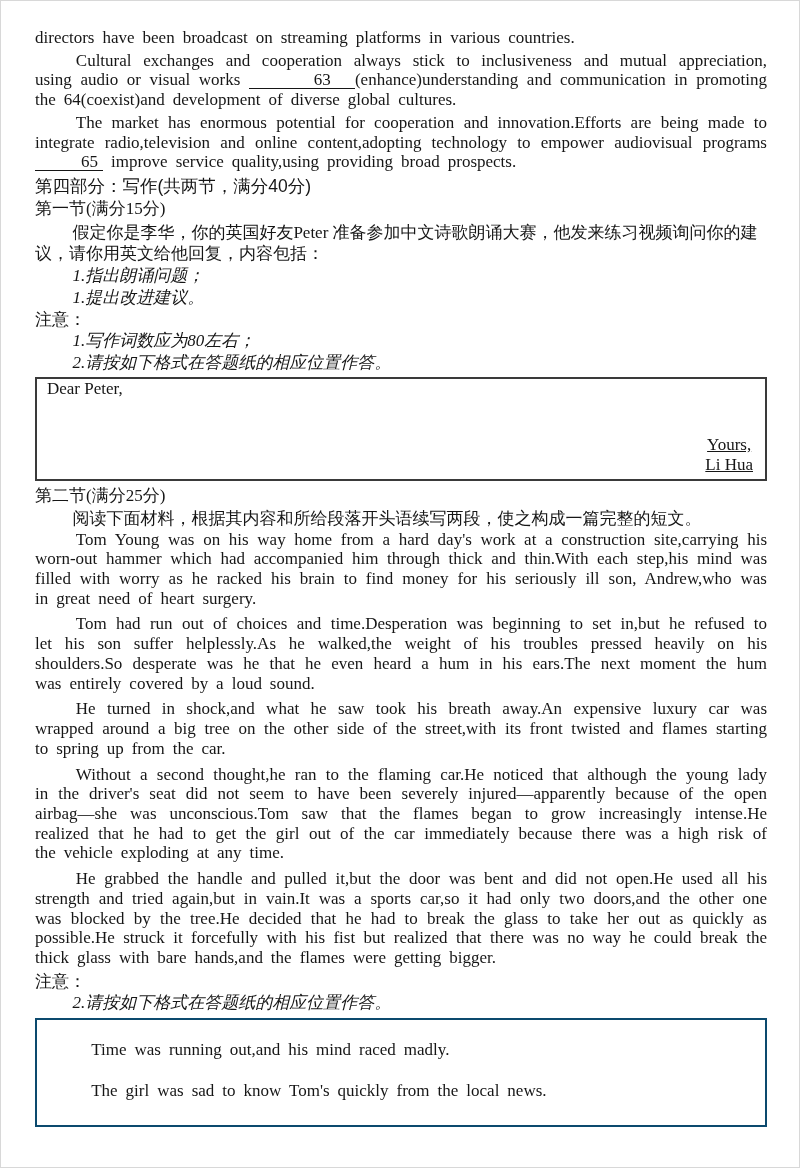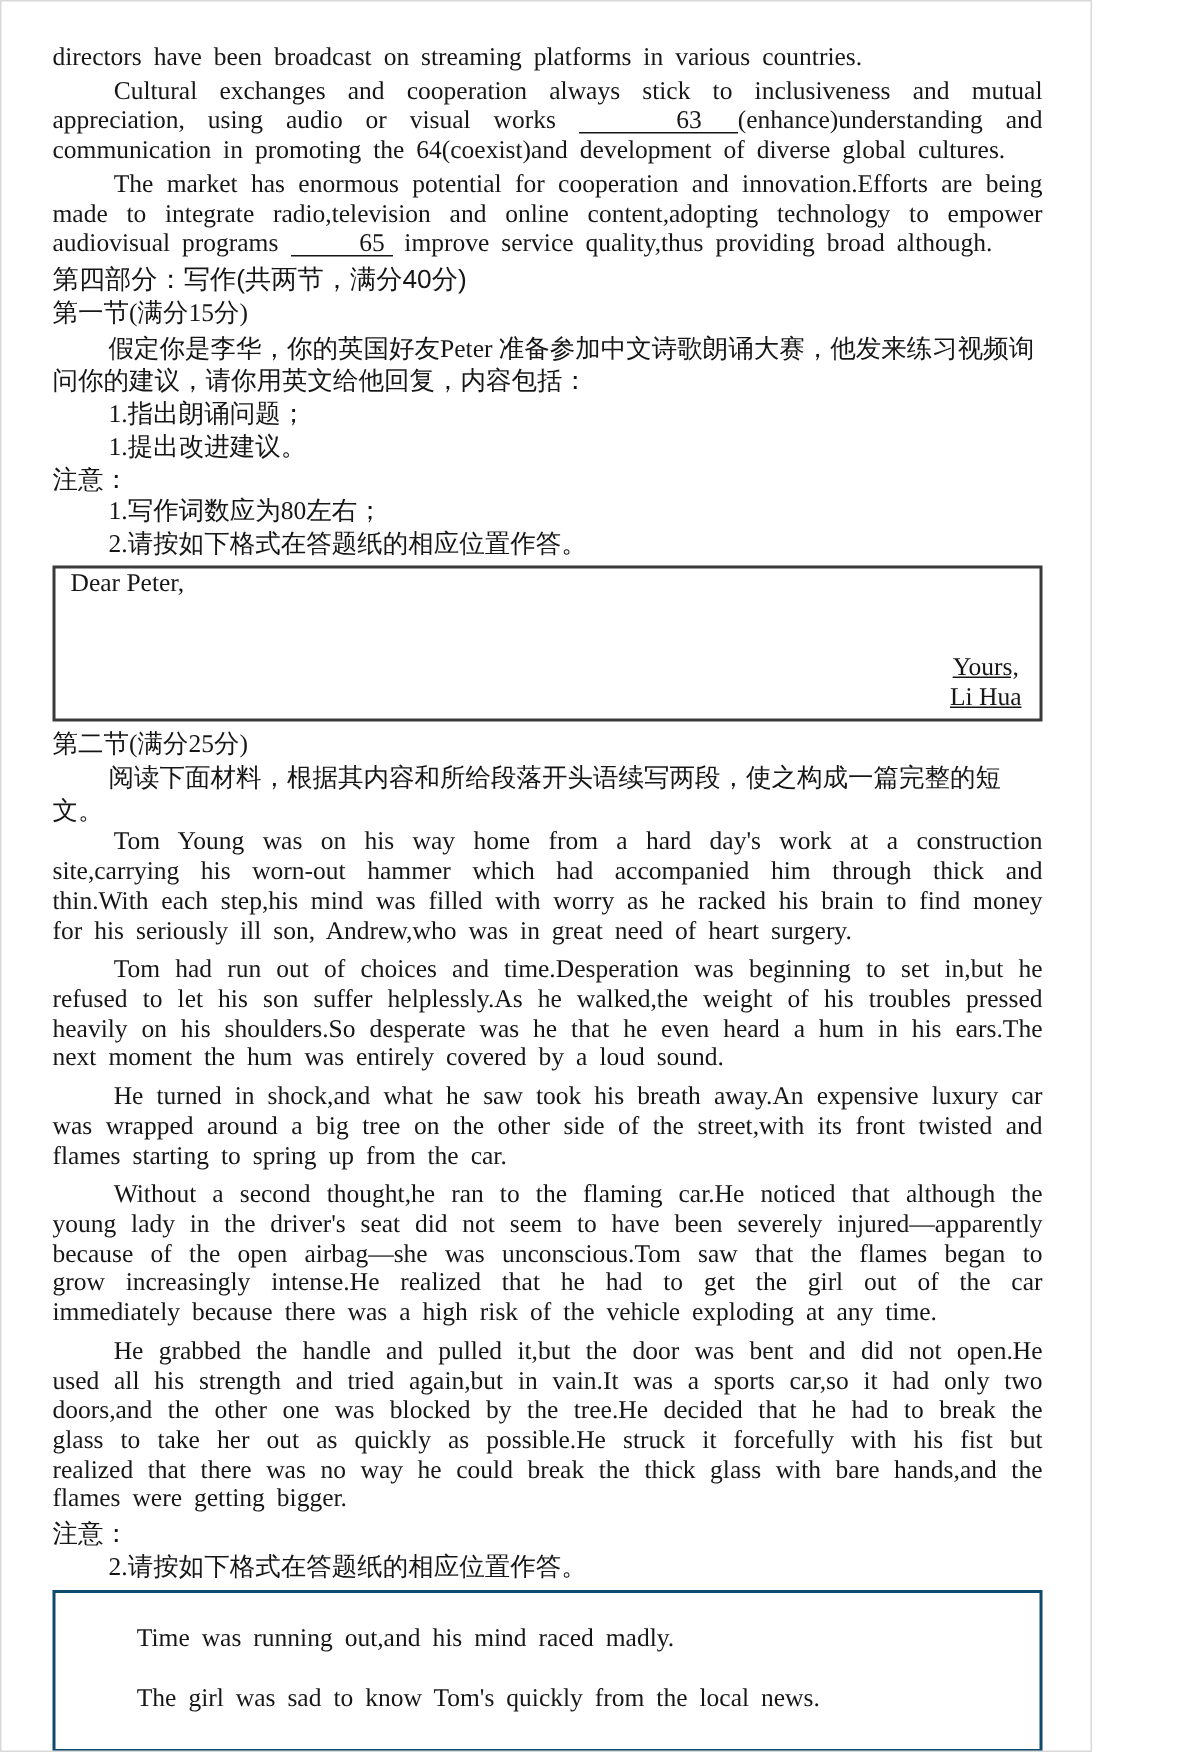--- a/index.html
+++ b/index.html
@@ -1,18 +1,18 @@
 <!DOCTYPE html>
 <html><head>
 <meta charset="utf-8">
 <style>
   html, body { margin: 0; padding: 0; background: #ffffff; }
   .page {
     position: relative;
-    width: 728px;
+    width: 800px;
     height: 1168px;
     box-sizing: border-box;
     background: #ffffff;
     padding: 28px 33px 0 35px;
     font-family: "Liberation Serif", "DejaVu Serif", serif;
     font-size: 17px;
     color: #161616;
     overflow: hidden;
     outline: 1px solid #d8d8d8;
     outline-offset: -1px;
@@ -35,21 +35,21 @@
   .blank.narrow { min-width: 68px; }
   .part-header {
     font-family: "Liberation Sans", "DejaVu Sans", sans-serif;
     font-weight: normal;
     font-size: 17.5px;
     line-height: 1.28;
     margin: 1px 0 0 0;
   }
   .cn { line-height: 1.28; margin: 0; }
   .cn.indent { text-indent: 2.2em; }
-  .cn.list   { padding-left: 2.2em; }
+  .cn.list   { padding-left: 2.2em; font-style: italic; }
   .section-title { line-height: 1.3; margin: 1px 0; }
   .letter-box {
     box-sizing: border-box;
     width: 100%;
     height: 104px;
     border: 2px solid #3a3a3a;
     position: relative;
     padding: 0 10px;
     margin: 3px 0 4px 0;
   }
@@ -75,21 +75,21 @@
 </style>
 </head>
 <body>
 
 <div class="page">
 
   <p class="eng noindent">directors have been broadcast on streaming platforms in various countries.</p>
 
   <p class="eng indent"><span>Cultural exchanges and cooperation always stick to inclusiveness and mutual appreciation, using audio or visual works </span><span class="blank wide">63</span><span>(enhance)understanding and communication in promoting the 64(coexist)and development of diverse global cultures.</span></p>
 
-  <p class="eng indent"><span>The market has enormous potential for cooperation and innovation.Efforts are being made to integrate radio,television and online content,adopting technology to empower audiovisual programs </span><span class="blank narrow">65</span><span> </span><span>improve service quality,thus providing broad although.</span></p>
+  <p class="eng indent"><span>The market has enormous potential for cooperation and innovation.Efforts are being made to integrate radio,television and online content,adopting technology to empower audiovisual programs </span><span class="blank narrow">65</span><span> </span><span>improve service quality,using providing broad prospects.</span></p>
 
   <h2 class="part-header">第四部分：写作(共两节，满分40分)</h2>
 
   <p class="section-title">第一节(满分15分)</p>
   <p class="cn indent">假定你是李华，你的英国好友Peter 准备参加中文诗歌朗诵大赛，他发来练习视频询问你的建议，请你用英文给他回复，内容包括：</p>
   <p class="cn list">1.指出朗诵问题；</p>
   <p class="cn list">1.提出改进建议。</p>
   <p class="cn">注意：</p>
   <p class="cn list">1.写作词数应为80左右；</p>
   <p class="cn list">2.请按如下格式在答题纸的相应位置作答。</p>

